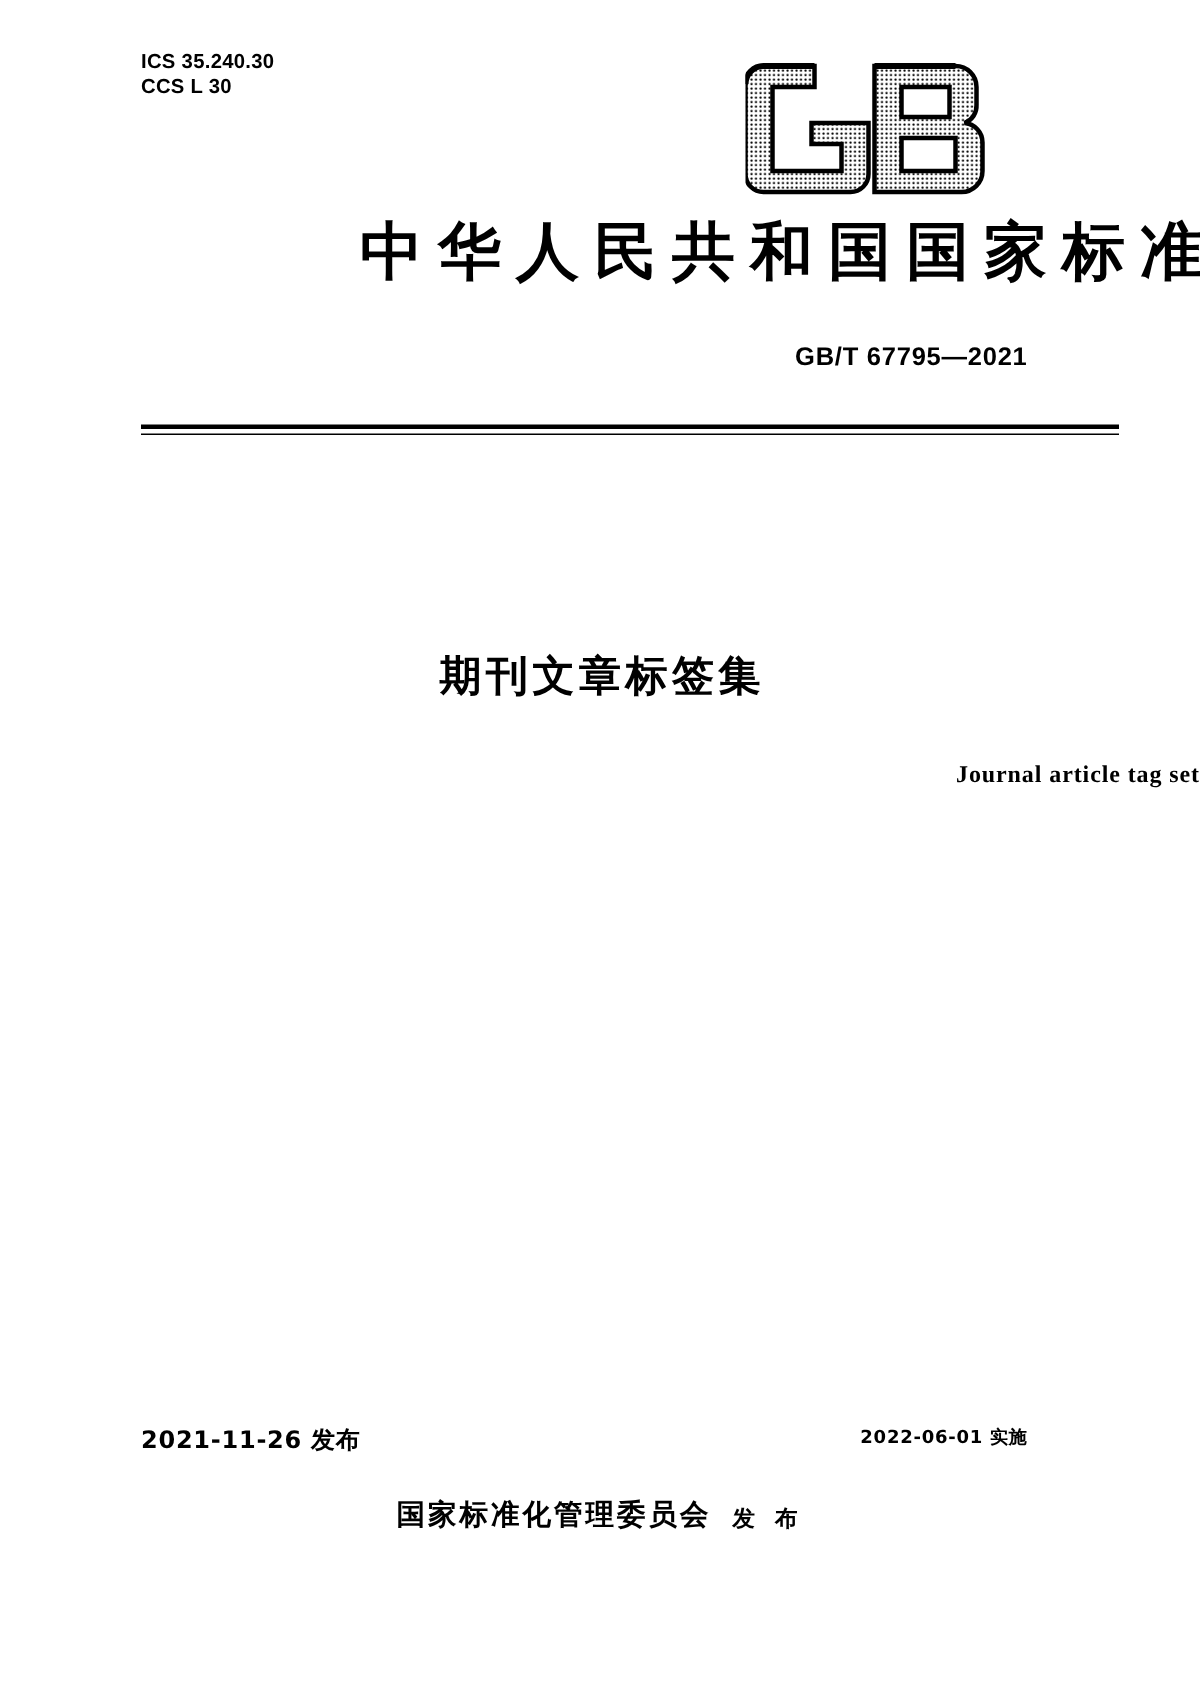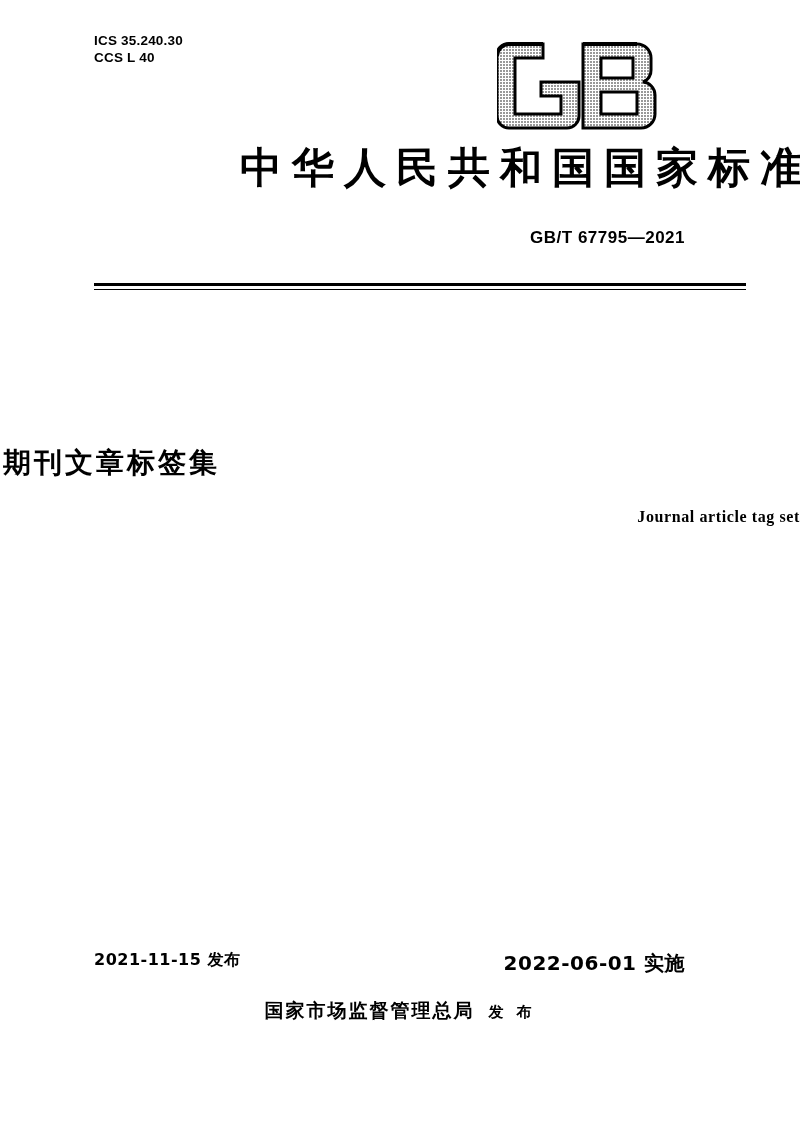--- a/index.html
+++ b/index.html
@@ -94,26 +94,26 @@
     height: 1px;
     background: #000;
   }
 
   
   .doc-title-cn {
     position: absolute;
     left: 0;
     top: 432px;
     width: 800px;
+    text-align: center;
     font-family: "DejaVu Sans", sans-serif;
     font-weight: bold;
     font-size: 28px;
     letter-spacing: 3px;
     text-indent: 3px;
-    margin-top: 12px;
   }
 
   
   .doc-title-en {
     position: absolute;
     left: 0;
     top: 508px;
     width: 800px;
     text-align: right;
     font-family: "Liberation Serif", serif;
@@ -131,21 +131,21 @@
     font-weight: bold;
     font-size: 16px;
     letter-spacing: 0.5px;
   }
   .date-impl {
     position: absolute;
     right: 56px;
     top: 950px;
     font-family: "DejaVu Sans", sans-serif;
     font-weight: bold;
-    font-size: 20px;
+    font-size: 12px;
     letter-spacing: 0.5px;
   }
 
   
   .publisher {
     position: absolute;
     left: 0;
     top: 997px;
     width: 800px;
     display: flex;
@@ -170,21 +170,21 @@
     padding-top: 4px;
   }
 </style>
 </head>
 <body>
 
 <div class="page">
 
   <div class="codes">
     <div>ICS 35.240.30</div>
-    <div>CCS L 40</div>
+    <div>CCS L 30</div>
   </div>
 
   <div class="gb-logo">
     <svg width="170" height="92" viewBox="0 0 170 92" xmlns="http://www.w3.org/2000/svg">
       <defs>
         <pattern id="hatch" patternUnits="userSpaceOnUse" width="3" height="3">
           <rect width="3" height="3" fill="#ffffff"></rect>
           <circle cx="1" cy="1" r="0.75" fill="#000000"></circle>
         </pattern>
       </defs>
@@ -207,23 +207,23 @@
   <div class="national-title">中华人民共和国国家标准</div>
 
   <div class="std-number">GB/T 67795—2021</div>
 
   <div class="rule-top"></div>
   <div class="rule-bottom"></div>
 
   <div class="doc-title-cn">期刊文章标签集</div>
   <div class="doc-title-en">Journal article tag set</div>
 
-  <div class="date-issue">2021-11-15 发布</div>
+  <div class="date-issue">2021-11-26 发布</div>
   <div class="date-impl">2022-06-01 实施</div>
 
   <div class="publisher">
     <div class="publisher-names">
-      <div>国家市场监督管理总局</div>
+      <div>国家标准化管理委员会</div>
     </div>
     <div class="publisher-verb">发 布</div>
   </div>
 
 </div>
 
 </body></html>

